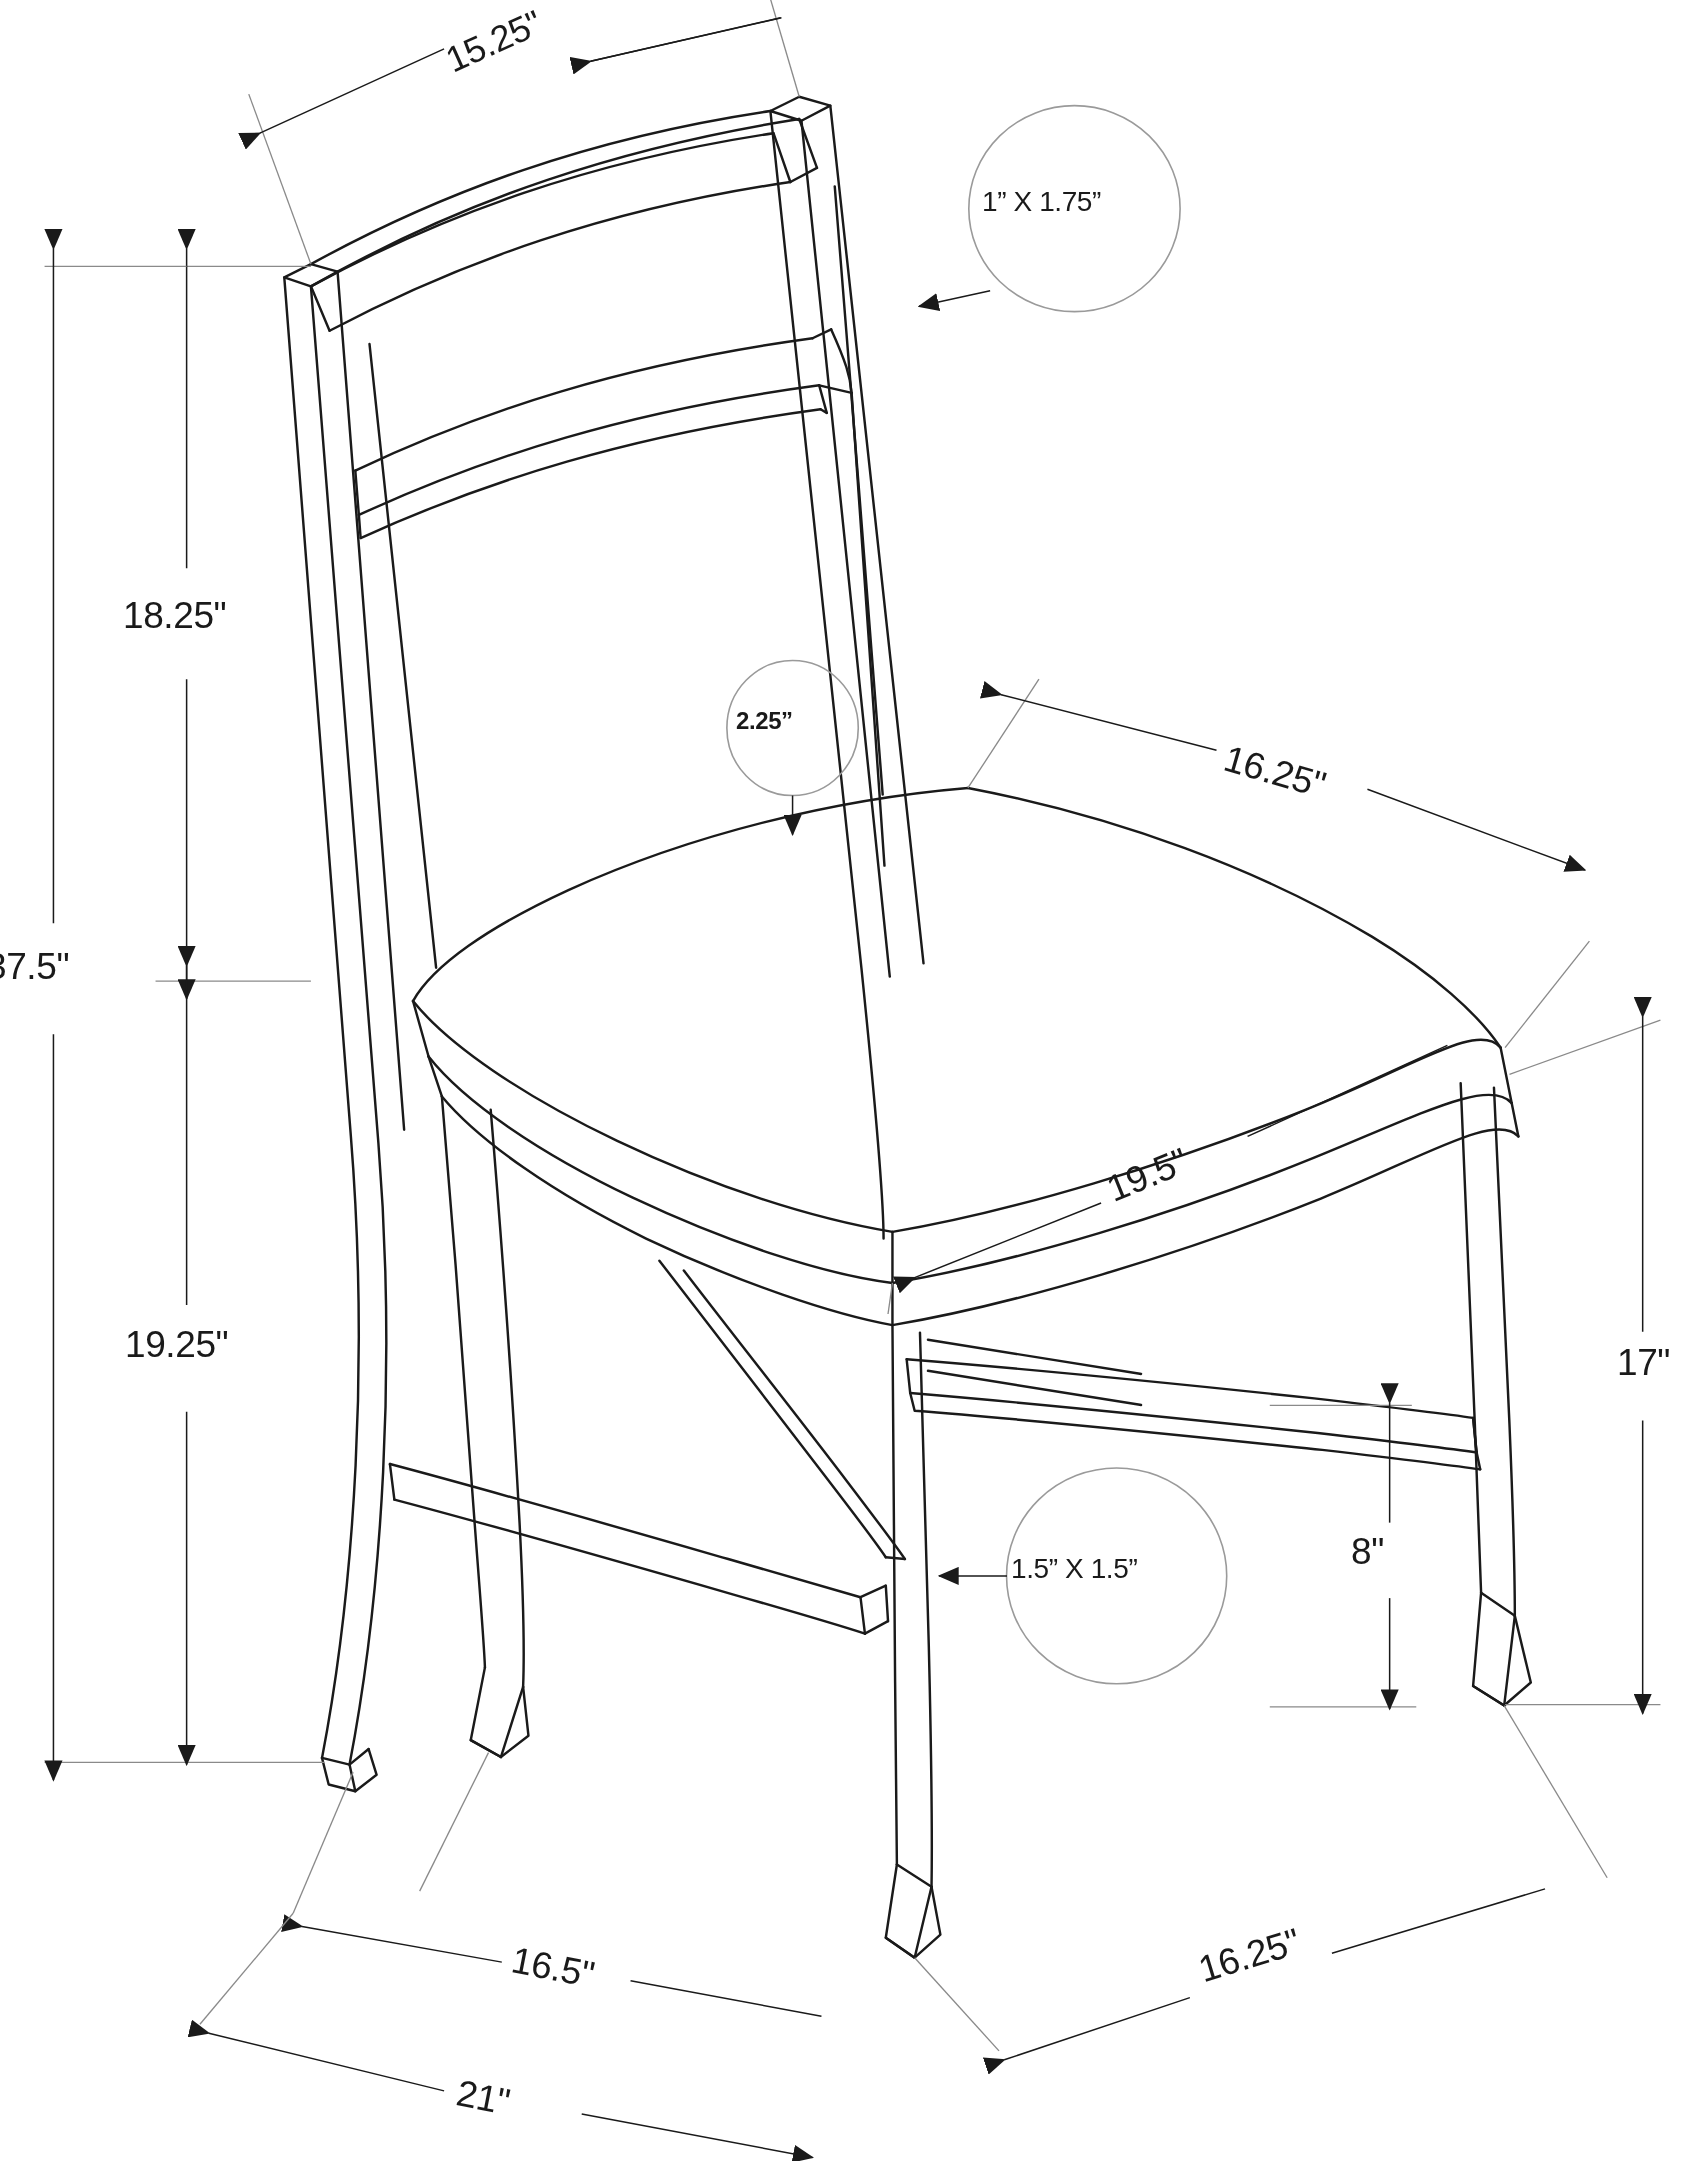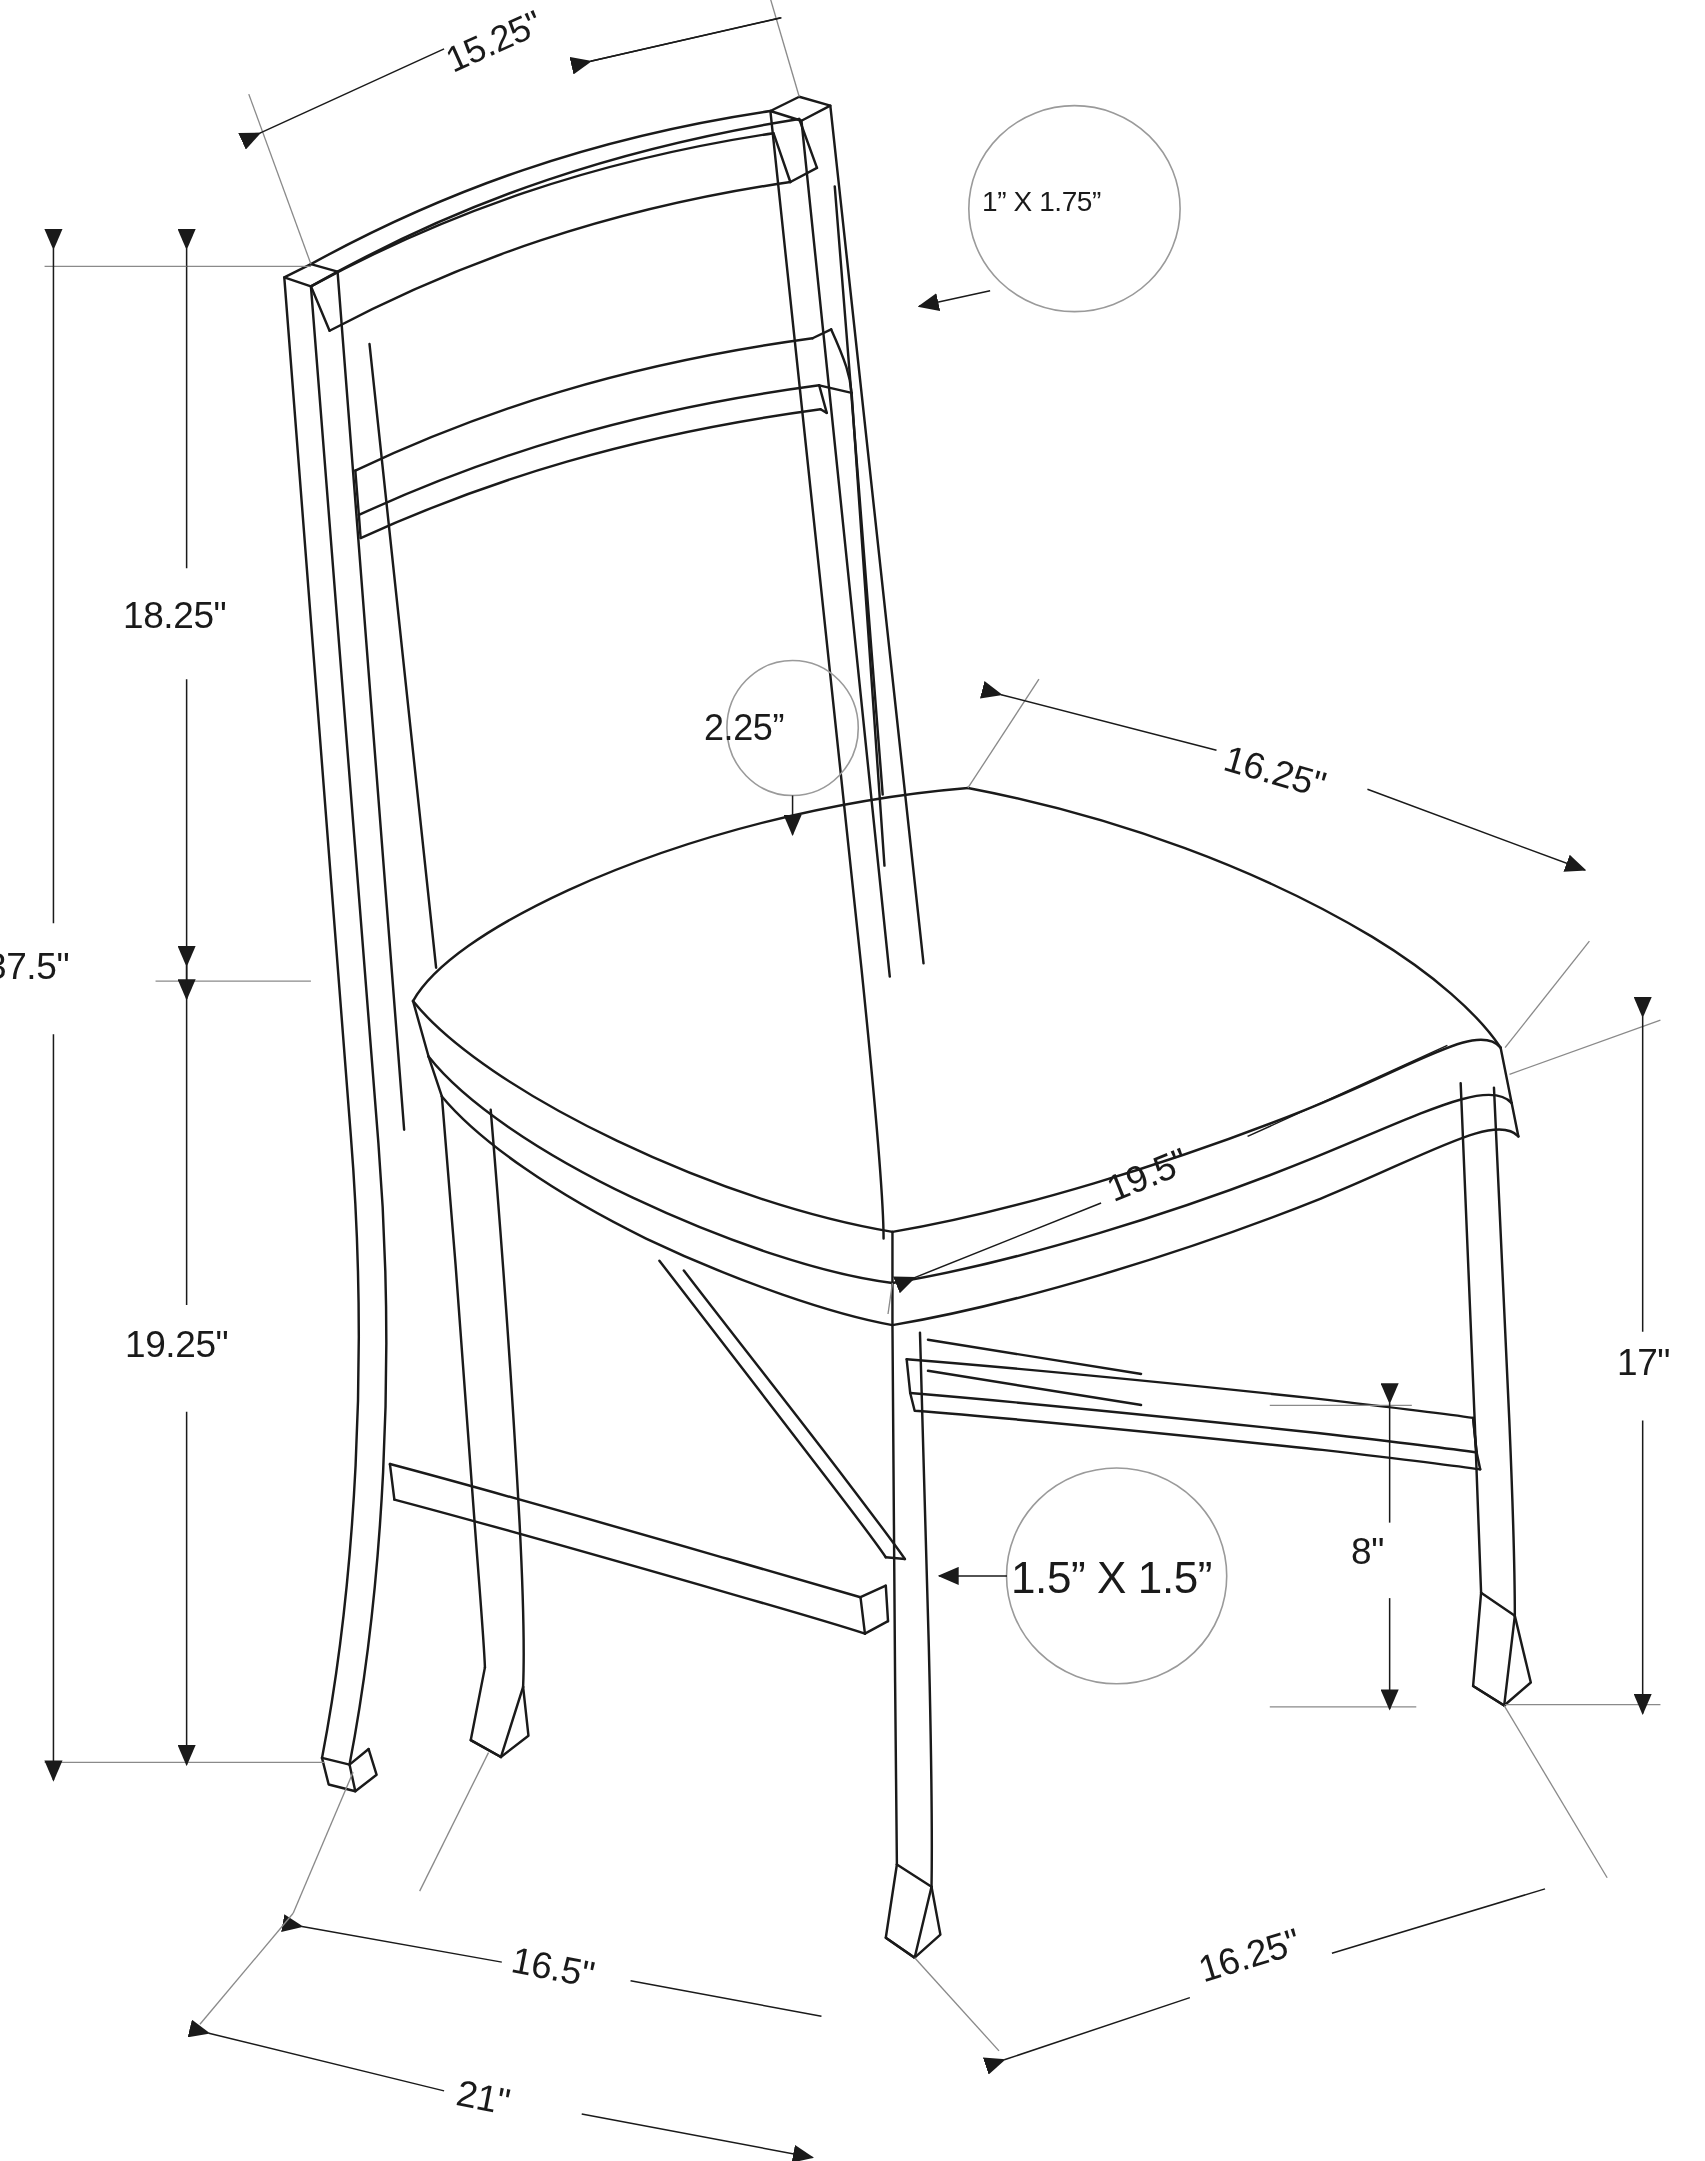--- a/index.html
+++ b/index.html
@@ -274,18 +274,18 @@
   <div class="dimlabel" style="left:1351px; top:1531px; font-size:37px;">8"</div>
 
   <div class="dimlabel" style="left:512px; top:1939px; font-size:37px; transform:rotate(11deg); transform-origin:left center;">16.5"</div>
 
   <div class="dimlabel" style="left:457px; top:2072px; font-size:37px; transform:rotate(11deg); transform-origin:left center;">21"</div>
 
   <div class="dimlabel" style="left:1200px; top:1950px; font-size:37px; transform:rotate(-17deg); transform-origin:left center;">16.25"</div>
 
   <div class="dimlabel" style="left:982px; top:186px; font-size:28px;">1” X 1.75”</div>
 
-  <div class="dimlabel" style="left:704px; top:707px; font-size:36px;">2.25”</div>
-
-  <div class="dimlabel" style="left:1011px; top:1553px; font-size:44px;">1.5” X 1.5”</div>
+  <div class="dimlabel" style="left:736px; top:707px; font-size:24px;font-weight:bold;">2.25”</div>
+
+  <div class="dimlabel" style="left:1011px; top:1553px; font-size:28px;">1.5” X 1.5”</div>
 
 </div>
 
 
 </body></html>

